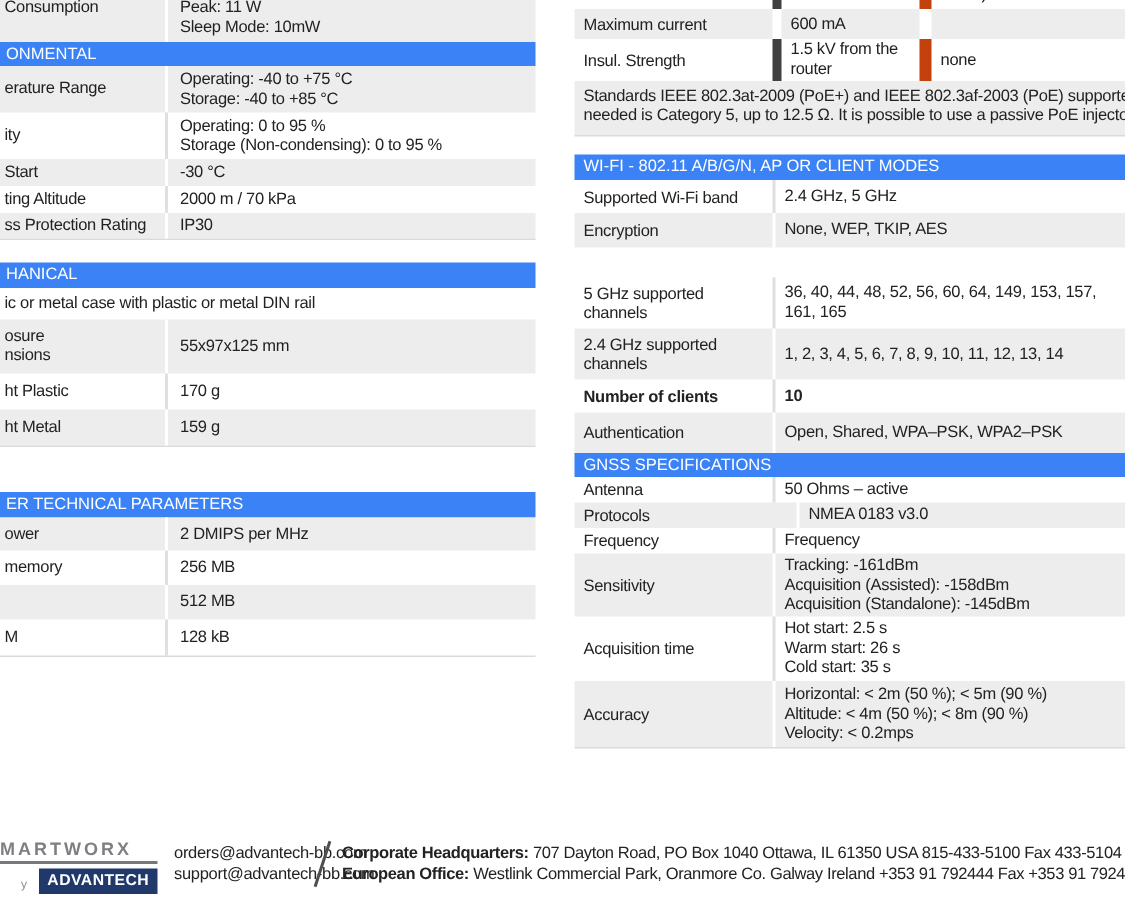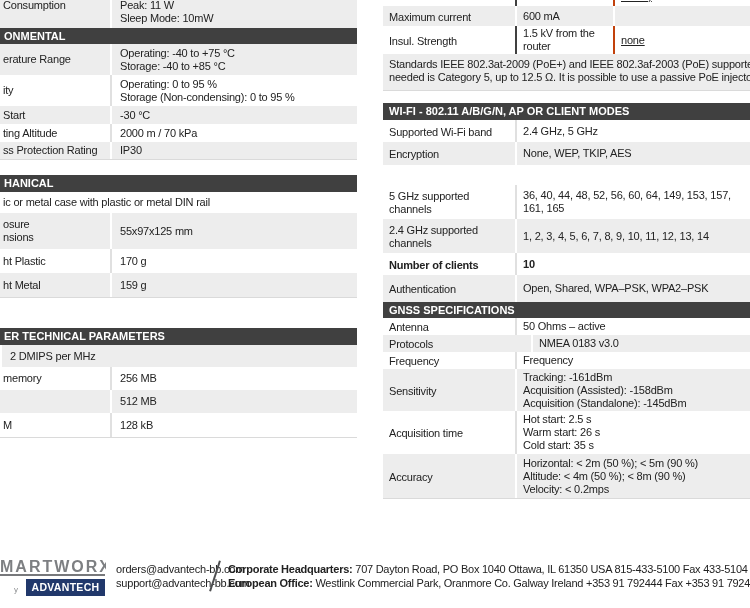--- a/index.html
+++ b/index.html
@@ -4,48 +4,48 @@
 <style>
   html,body{margin:0;padding:0;}
   #page{
     position:relative; width:750px; height:608px; overflow:hidden;
     background:#ffffff; color:#222222;
     font-family:"Liberation Sans","DejaVu Sans",sans-serif;
     font-size:11px; line-height:13px; letter-spacing:-0.2px;
   }
   .tbl{position:absolute;}
   .t-header{
-    height:16px; background:#404040; color:#ffffff; font-weight:bold;
+    height:16px; background:#3b82f6; color:#ffffff; font-weight:normal;
     display:flex; align-items:center; padding-left:4px; letter-spacing:0;
   }
   .trow{display:flex; box-sizing:border-box;}
   .trow.gray{background:#ededed;}
   .cell{display:flex; align-items:center; white-space:pre-line; box-sizing:border-box;}
   
   .lbl{width:110px; padding:2px 4px 2px 3px;}
   .lval{flex:1; padding:2px 6px 2px 8px; border-left:2px solid #e0e0e0;}
   .gray .lval{border-left-color:#ffffff;}
   
   .rlbl{width:132px; padding:2px 4px 0 6px;}
   .rval{flex:1; padding:2px 6px 2px 6px; border-left:2px solid #e0e0e0;}
   .gray .rval{border-left-color:#ffffff;}
-  .rval2{width:98px; padding:2px 6px 2px 6px; border-left:2px solid #404040;}
+  .rval2{width:98px; padding:2px 6px 2px 6px; border-left:6px solid #404040;}
   .gray .rval2{border-left-color:#ffffff;}
-  .rval3{flex:1; padding:2px 6px 2px 6px; border-left:2px solid #c2410c;text-decoration:underline;}
+  .rval3{flex:1; padding:2px 6px 2px 6px; border-left:8px solid #c2410c;}
   .gray .rval3{border-left-color:#ffffff;}
   .note-row{display:block; padding:4px 6px; white-space:pre; overflow:hidden;}
   .span-row{display:flex; align-items:center; padding:2px 6px 2px 3px;}
   .t-end{height:1px; background:#dadada;}
   .bottom-align .cell{align-items:flex-end; padding-bottom:3px;}
   .pt13{padding-top:15px;}
   
   #footer{position:absolute; left:0; top:558px; width:750px; height:50px;}
   .logo-wordmark{
     position:absolute; left:0; top:2px; width:106px; overflow:hidden;
-    color:#7d7f82; font-size:16px; font-weight:bold; letter-spacing:2px; white-space:nowrap;
+    color:#7d7f82; font-size:12px; font-weight:bold; letter-spacing:2px; white-space:nowrap;
   }
   .logo-rule{position:absolute; left:0; top:16px; width:105px; height:2px; background:#77787b;}
   .poweredby{position:absolute; left:14px; top:25px; font-size:8px; color:#8a8c8e; letter-spacing:0;}
   .adv-box{
     position:absolute; left:26px; top:21px; width:79px; height:17px;
     background:#21386b; color:#ffffff; font-weight:bold; font-size:10.5px;
     display:flex; align-items:center; justify-content:center; letter-spacing:0.3px;
   }
   .emails{position:absolute; left:116px; top:5px;}
   .emails div{height:14px;}
@@ -114,20 +114,21 @@
     <div class="trow gray" style="height:24px;">
       <div class="cell lbl">ht Metal</div>
       <div class="cell lval">159 g</div>
     </div>
     <div class="t-end"></div>
   </div>
 
   <div class="tbl" style="left:0; top:328px; width:357px;">
     <div class="t-header" style="height:17px;">ER TECHNICAL PARAMETERS</div>
     <div class="trow gray" style="height:22px;">
+      <div class="cell lbl">ower</div>
       <div class="cell lval">2 DMIPS per MHz</div>
     </div>
     <div class="trow" style="height:23px;">
       <div class="cell lbl">memory</div>
       <div class="cell lval">256 MB</div>
     </div>
     <div class="trow gray" style="height:23px;">
       <div class="cell lbl"></div>
       <div class="cell lval">512 MB</div>
     </div>

